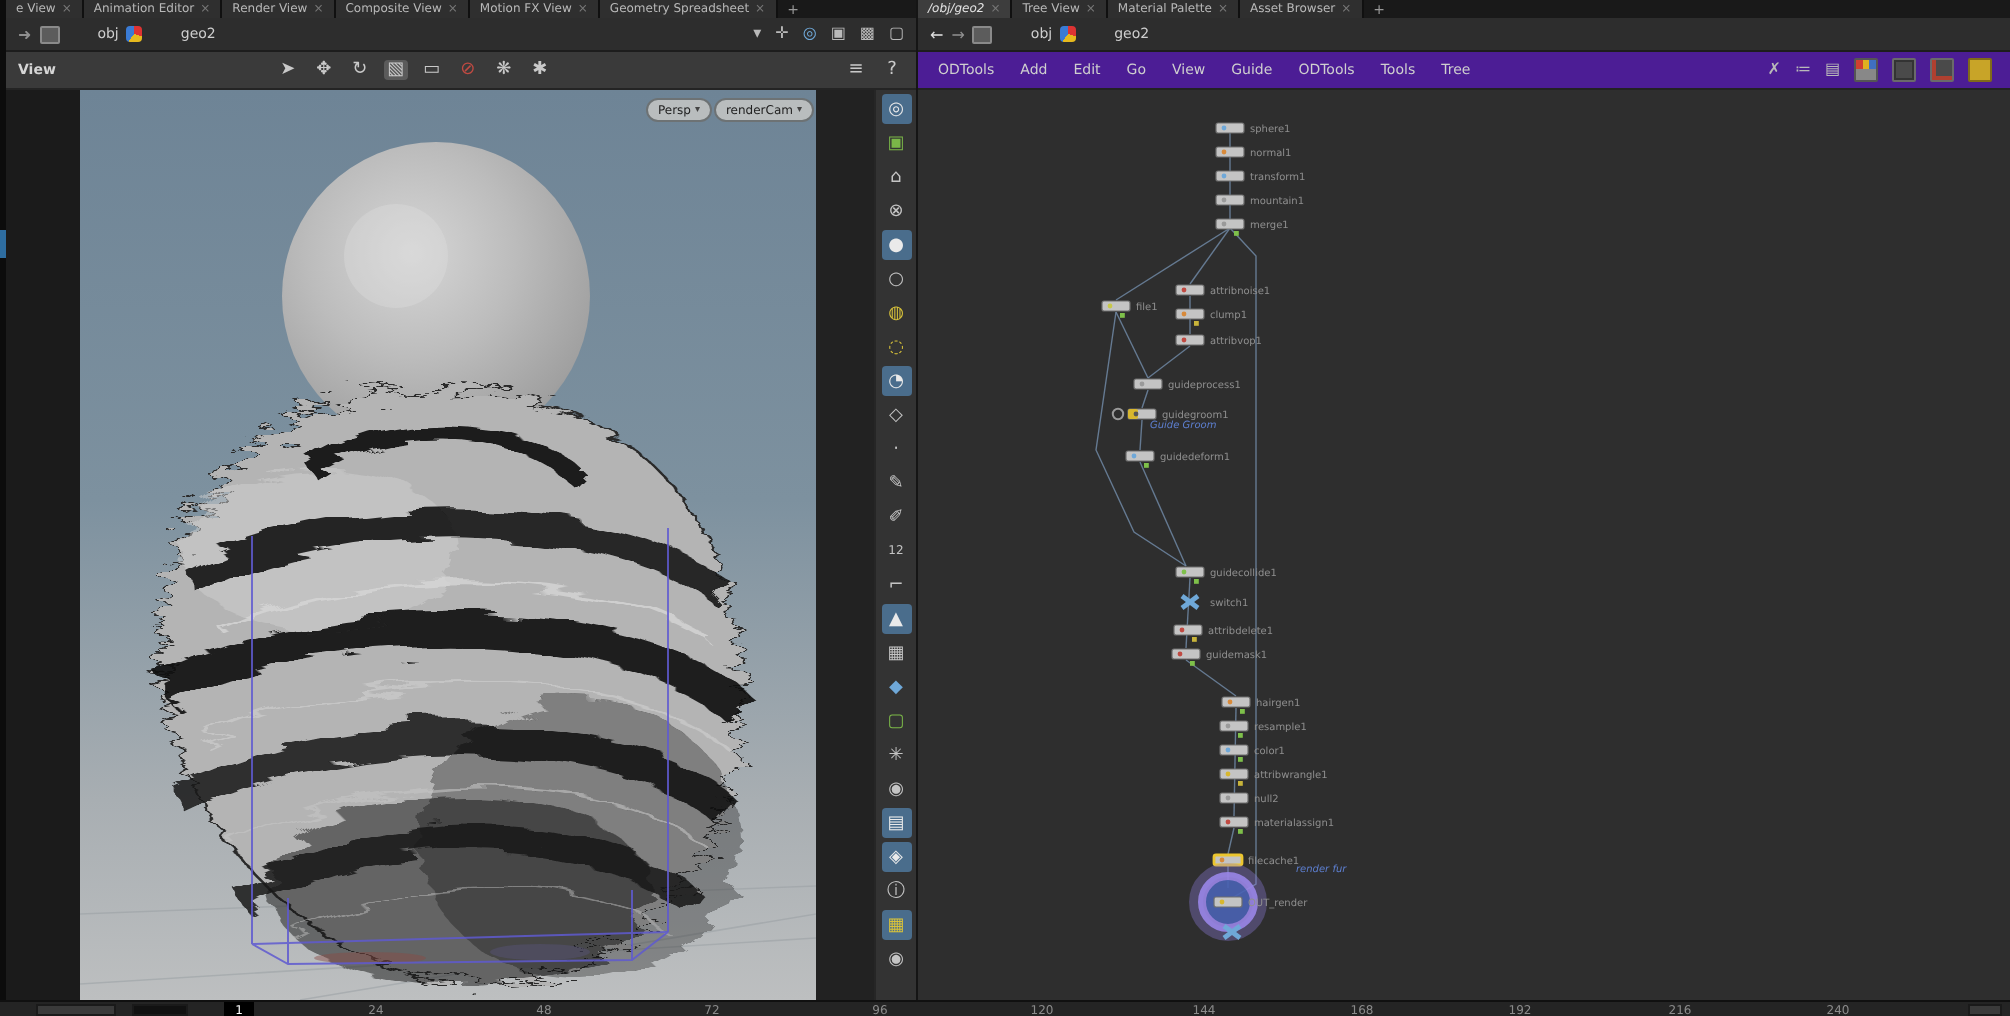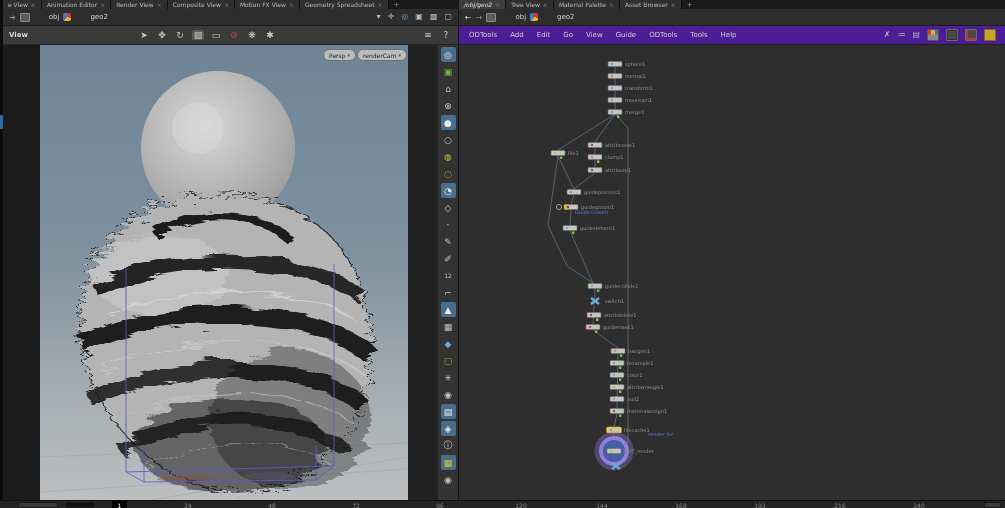--- a/index.html
+++ b/index.html
@@ -305,21 +305,21 @@
     <div class="abs" id="menubar">
       <span id="menus" style="display:flex;gap:13px;">
           <span class="menu-item">ODTools</span>
           <span class="menu-item">Add</span>
           <span class="menu-item">Edit</span>
           <span class="menu-item">Go</span>
           <span class="menu-item">View</span>
           <span class="menu-item">Guide</span>
           <span class="menu-item">ODTools</span>
           <span class="menu-item">Tools</span>
-          <span class="menu-item">Help</span>
+          <span class="menu-item">Tree</span>
         </span>
       <span id="menubar-right">
           <span class="mini-ico">✗</span>
           <span class="mini-ico">≔</span>
           <span class="mini-ico">▤</span>
           <span class="grid-ico palette"></span>
           <span class="grid-ico dark"></span>
           <span class="grid-ico red"></span>
           <span class="grid-ico gold"></span>
         </span>

